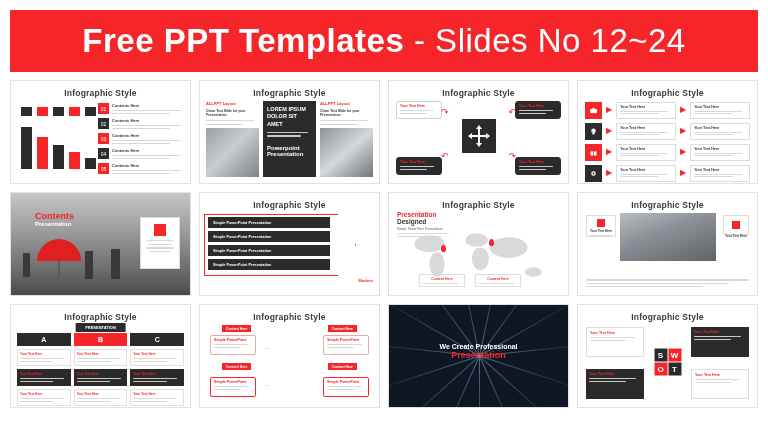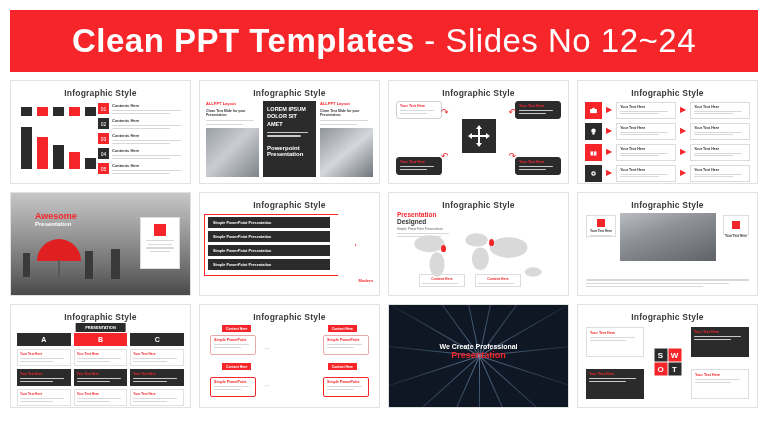--- a/index.html
+++ b/index.html
@@ -182,21 +182,21 @@
   .s12-center div { display: flex; align-items: center; justify-content: center;
                     color: #fff; font-size: 8px; font-weight: bold; }
 </style>
 </head>
 <body>
 
 <div class="page">
 
   <div class="banner">
     <div class="banner-title">
-      <span>Clean PPT Templates</span><span class="sub"> - Slides No 12~24</span>
+      <span>Free PPT Templates</span><span class="sub"> - Slides No 12~24</span>
     </div>
   </div>
 
   <div class="grid">
 
     <div class="slide">
       <div class="s-title">Infographic Style</div>
       <div class="s1-icons">
         <div class="i d"></div>
           <div class="i"></div>
@@ -400,21 +400,21 @@
       </div>
     </div>
 
     <div class="slide">
       <div class="s5-photo"></div>
       <div class="s5-fig" style="left:12px;top:60px;width:7px;height:24px"></div>
       <div class="s5-fig" style="left:74px;top:58px;width:8px;height:28px"></div>
       <div class="s5-fig" style="left:100px;top:56px;width:9px;height:30px"></div>
       <div class="s5-umb"></div>
       <div class="s5-txt">
-        <span>Awesome</span>
+        <span>Contents</span>
         <span class="w">Presentation</span>
       </div>
       <div class="s5-card">
         <div class="sq"></div>
         <div class="ln sm" style="width:90%;margin:3px auto"></div>
         <div class="ln sm" style="width:75%;margin:2px auto"></div>
         <div class="ln sm" style="width:85%;margin:2px auto"></div>
         <div class="ln sm" style="width:60%;margin:2px auto"></div>
       </div>
     </div>

